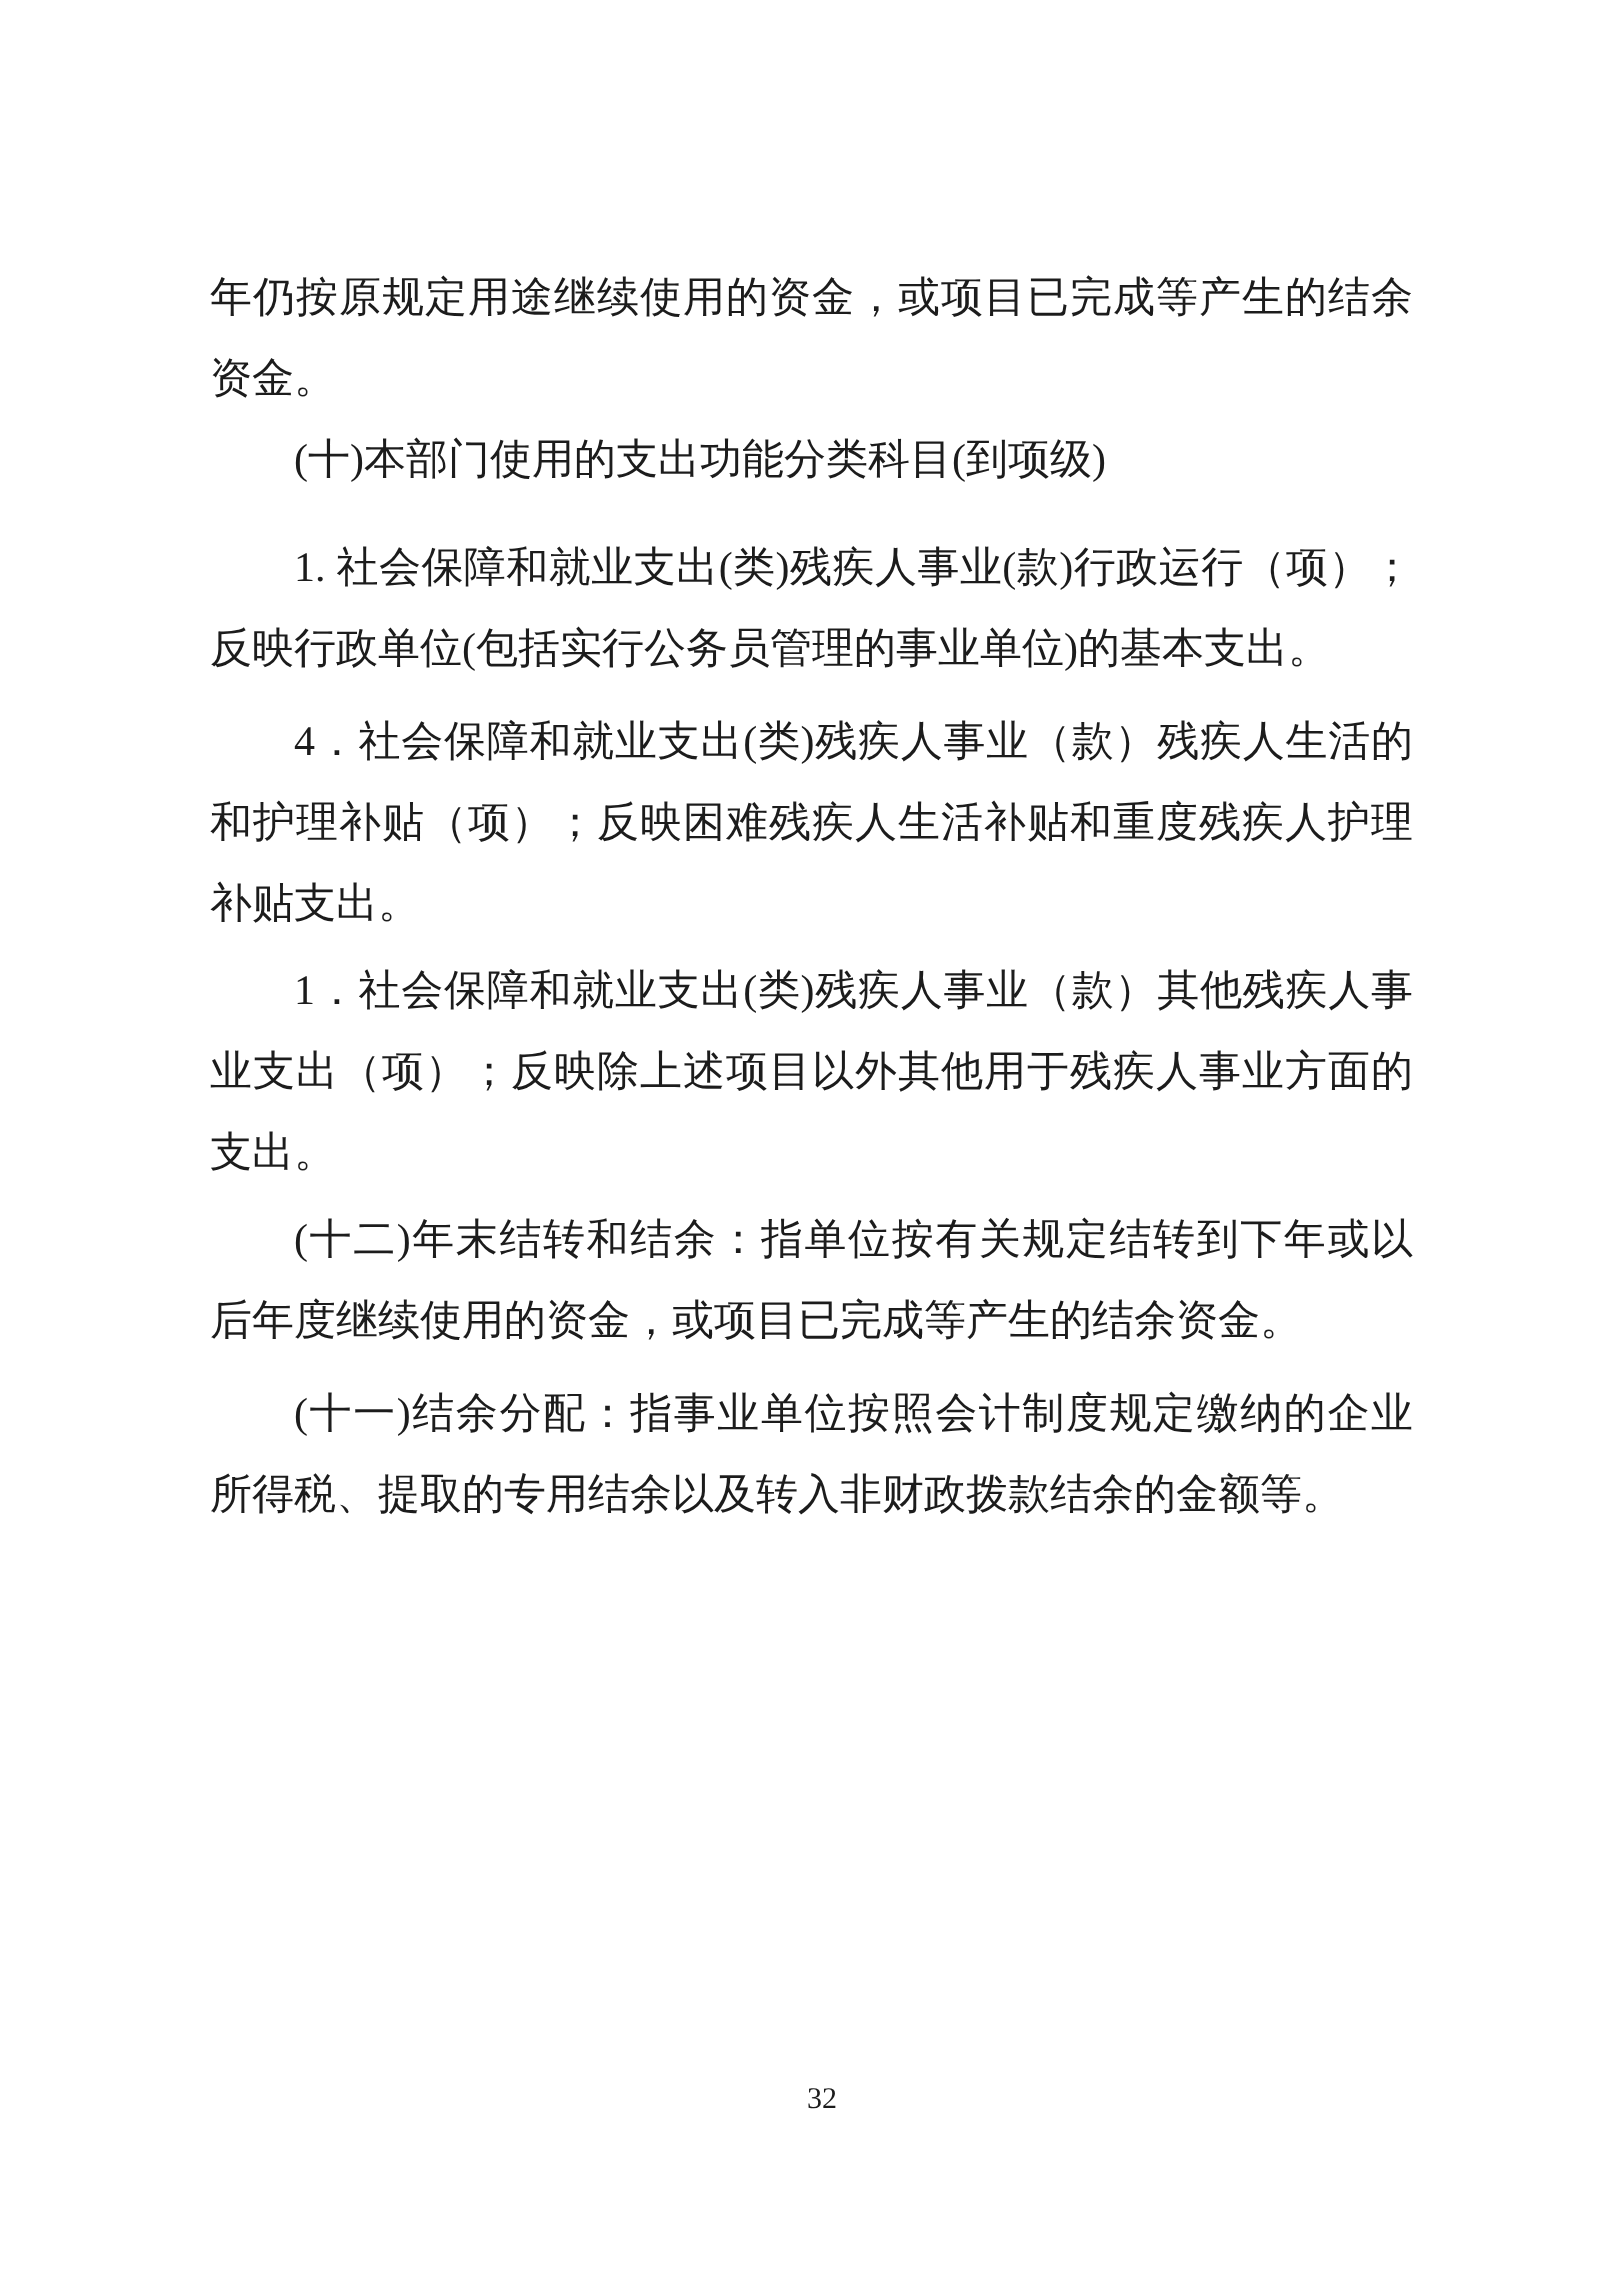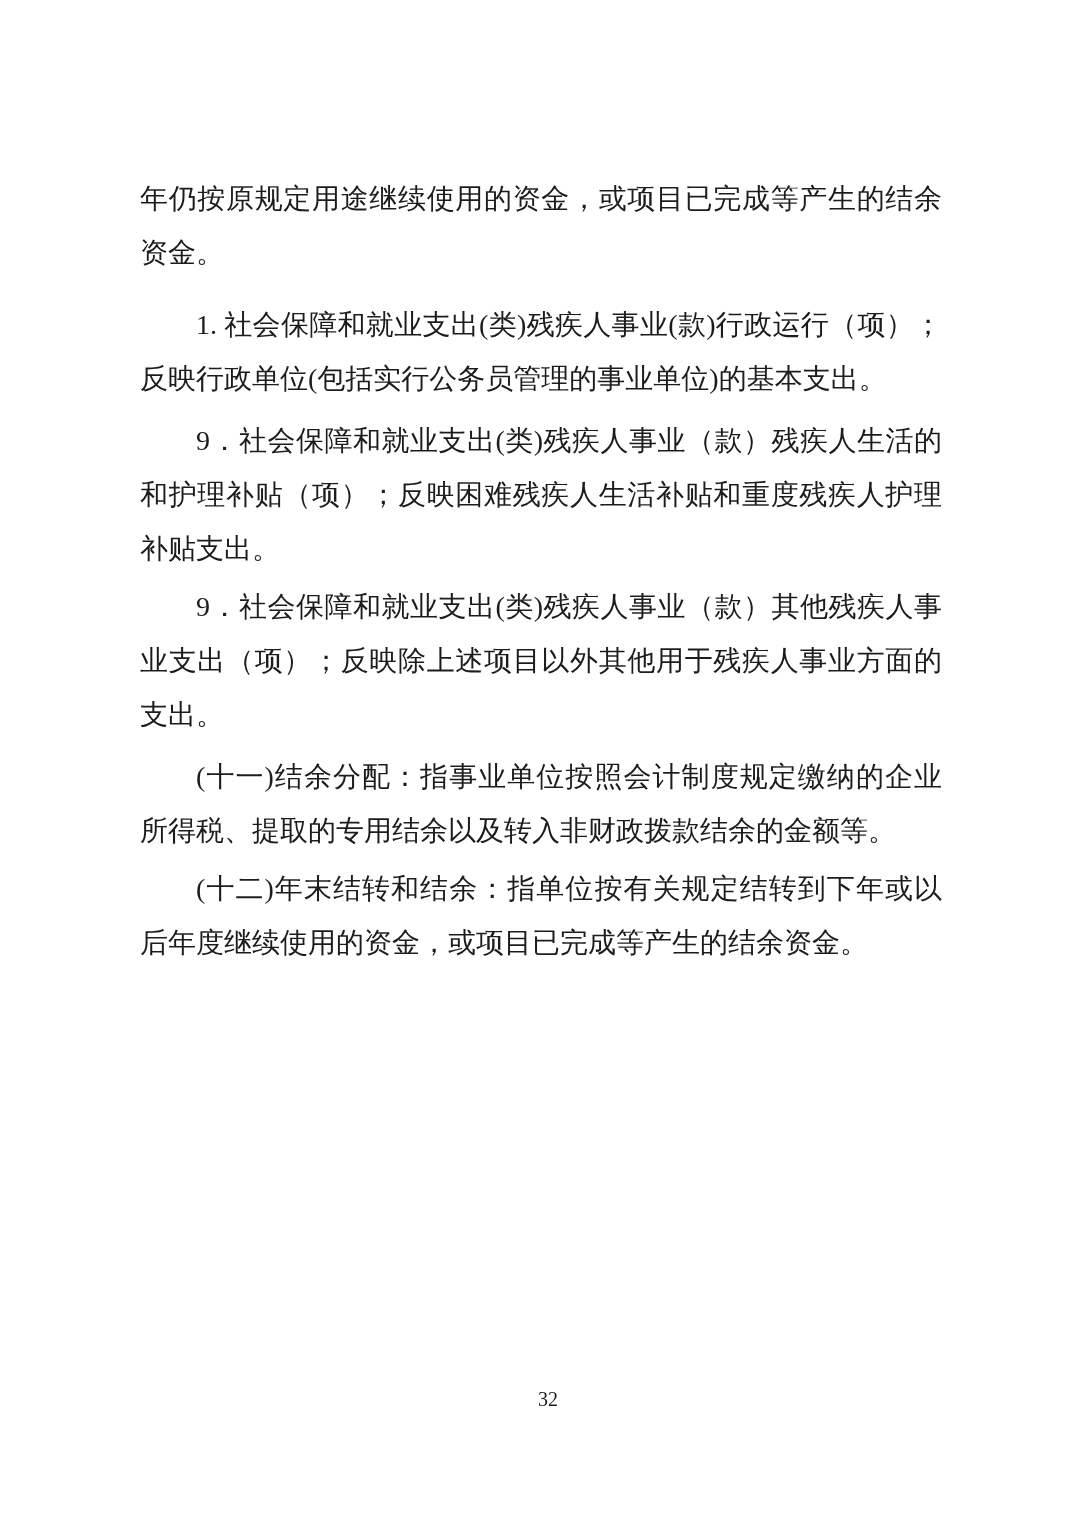--- a/index.html
+++ b/index.html
@@ -57,31 +57,32 @@
 </style>
 </head>
 <body>
 
 <div class="page">
 
   <div class="text-block">
 
     <p class="doc-para no-indent">年仍按原规定用途继续使用的资金，或项目已完成等产生的结余资金。</p>
 
+    <p class="doc-para">(十)本部门使用的支出功能分类科目(到项级)</p>
 
     <p class="doc-para gap-lg">1. 社会保障和就业支出(类)残疾人事业(款)行政运行（项）；反映行政单位(包括实行公务员管理的事业单位)的基本支出。</p>
 
 
 
-    <p class="doc-para gap-sm">9．社会保障和就业支出(类)残疾人事业（款）残疾人生活的和护理补贴（项）；反映困难残疾人生活补贴和重度残疾人护理补贴支出。</p>
+    <p class="doc-para gap-sm">4．社会保障和就业支出(类)残疾人事业（款）残疾人生活的和护理补贴（项）；反映困难残疾人生活补贴和重度残疾人护理补贴支出。</p>
 
-    <p class="doc-para gap-xs">9．社会保障和就业支出(类)残疾人事业（款）其他残疾人事业支出（项）；反映除上述项目以外其他用于残疾人事业方面的支出。</p>
+    <p class="doc-para gap-xs">1．社会保障和就业支出(类)残疾人事业（款）其他残疾人事业支出（项）；反映除上述项目以外其他用于残疾人事业方面的支出。</p>
+
+    <p class="doc-para gap-xs">(十二)年末结转和结余：指单位按有关规定结转到下年或以后年度继续使用的资金，或项目已完成等产生的结余资金。</p>
 
     <p class="doc-para gap-sm">(十一)结余分配：指事业单位按照会计制度规定缴纳的企业所得税、提取的专用结余以及转入非财政拨款结余的金额等。</p>
-
-    <p class="doc-para gap-xs">(十二)年末结转和结余：指单位按有关规定结转到下年或以后年度继续使用的资金，或项目已完成等产生的结余资金。</p>
 
 
   </div>
 
   <div class="page-footer">32</div>
 
 </div>
 
 </body></html>

